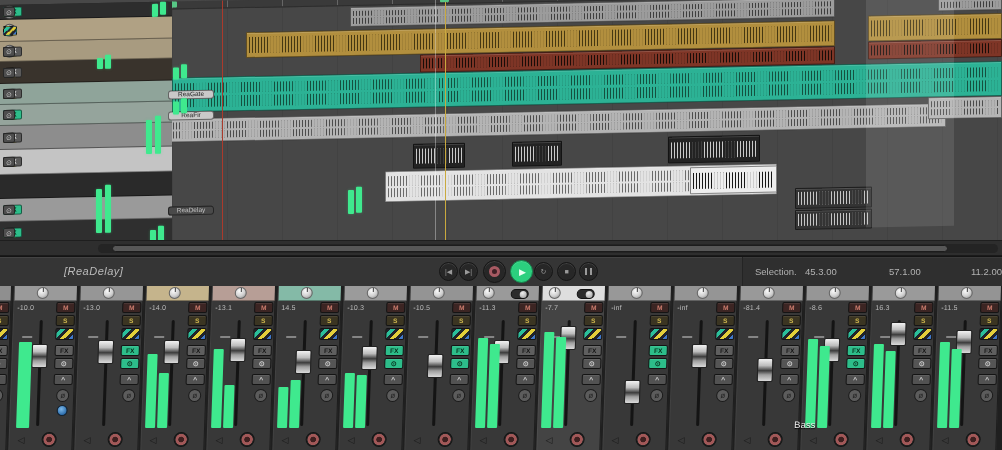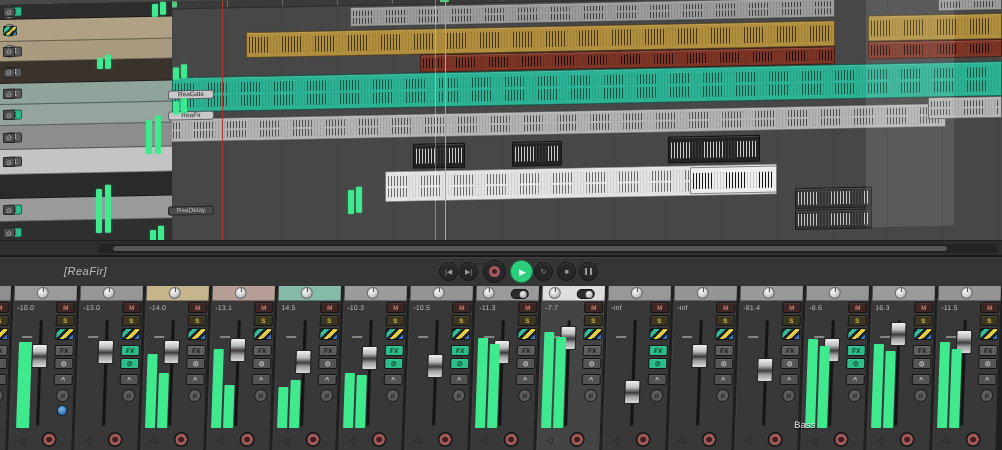--- a/index.html
+++ b/index.html
@@ -292,22 +292,28 @@
       </div>
     <div id="hscroll">
       <div class="ar">◀</div>
       <div class="tr">
           <div class="hd"></div>
         </div>
     </div>
   </div>
 
   <div id="transport">
-    <div id="playstate">[ReaFir]</div>
+    <div id="playstate">[ReaDelay]</div>
     <div id="tbuttons"></div>
+    <div id="selpanel">
+      <span id="sel-label">Selection.</span>
+      <span style="left:62px">45.3.00</span>
+      <span style="left:146px">57.1.00</span>
+      <span style="left:228px">11.2.00</span>
+    </div>
   <div class="tbtn small" id="btn-go-to-start" style="left: 439px;">
         <span>|◀</span>
       </div>
       <div class="tbtn small" id="btn-go-to-end" style="left: 459px;">
         <span>▶|</span>
       </div>
       <div class="tbtn big" id="btn-record" style="left: 483px;">
         <i></i>
       </div>
       <div class="tbtn big" id="btn-play" style="left: 510px;">

